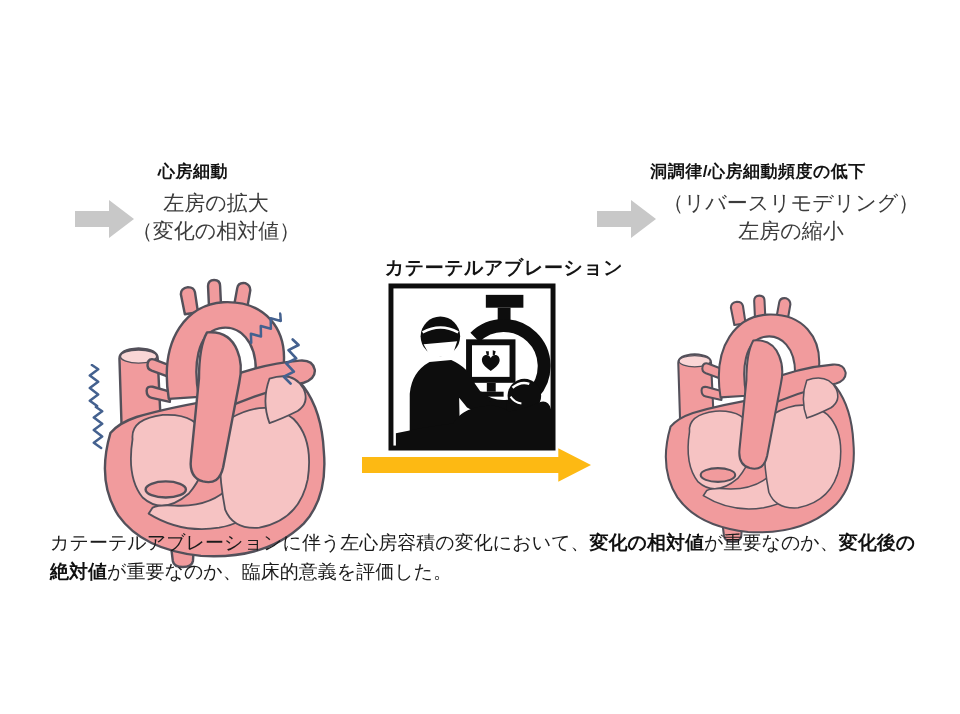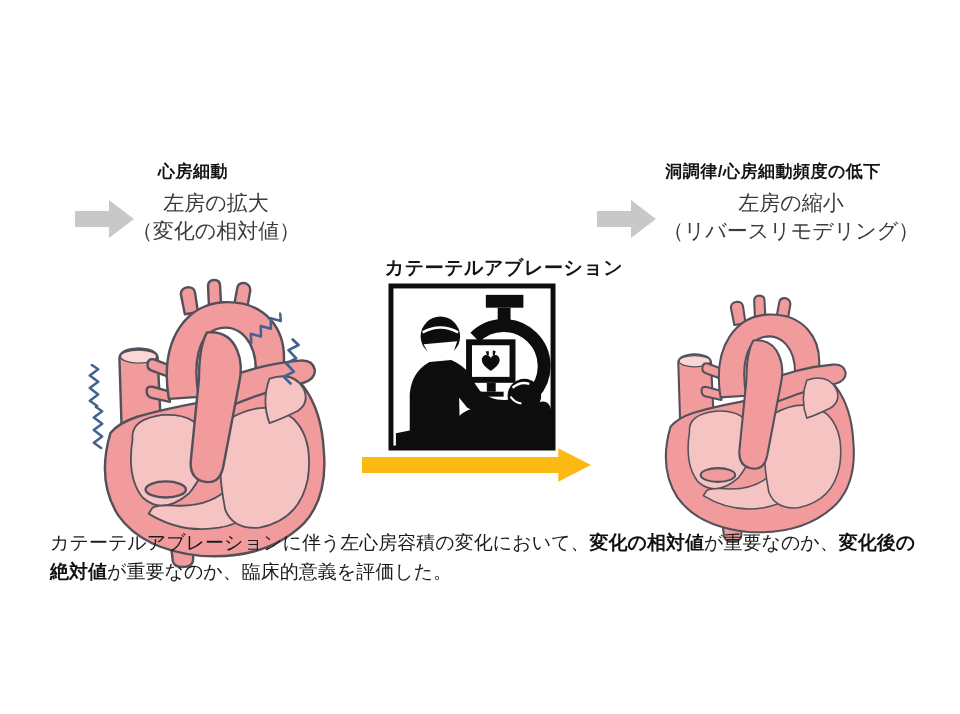--- a/index.html
+++ b/index.html
@@ -119,29 +119,29 @@
     <circle class="pk" cx="138" cy="114" r="17"></circle>
     <path class="wline" d="M126,106 Q134,99 143,102" stroke-width="2.5"></path>
     <path class="wline" d="M124,115 Q128,121 135,122" stroke-width="2"></path>
     <path class="pk" d="M8,167 L8,152 Q36,146 66,142 Q74,128 94,125 Q112,122 122,130 Q138,128 150,122 Q162,116 165,128 L165,167 Z"></path>
   </svg>
 
   <svg class="abs" style="left:362px;top:447px;" width="230" height="36" viewBox="0 0 232 36">
     <polygon class="yarrow" points="0,10 198,10 198,1 231,18 198,35 198,26 0,26"></polygon>
   </svg>
 
-  <div class="abs small-label" style="left:633px;top:160px;width:280px;">洞調律/心房細動頻度の低下</div>
+  <div class="abs small-label" style="left:618px;top:160px;width:280px;">洞調律/心房細動頻度の低下</div>
 
   <svg class="abs" style="left:597px;top:199px;" width="60" height="40" viewBox="0 0 60 40">
     <polygon class="garrow" points="0,12 34,12 34,1 59,20 34,39 34,28 0,28"></polygon>
   </svg>
 
   <div class="abs big-text" style="left:648px;top:189px;width:286px;">
+    <div>（リバースリモデリング）</div>
     <div>左房の縮小</div>
-    <div>（リバースリモデリング）</div>
   </div>
 
   <svg class="abs" style="left:636px;top:287px;" width="226" height="257" viewBox="0 0 262 298">
     <use href="#heart-shape"></use>
   </svg>
 
   <p class="abs caption" style="left:50px;top:528px;width:866px;">
     <span>カテーテルアブレーションに伴う左心房容積の変化において、</span><b>変化の相対値</b><span>が重要なのか、</span><b>変化後の絶対値</b><span>が重要なのか、臨床的意義を評価した。</span>
   </p>
 

